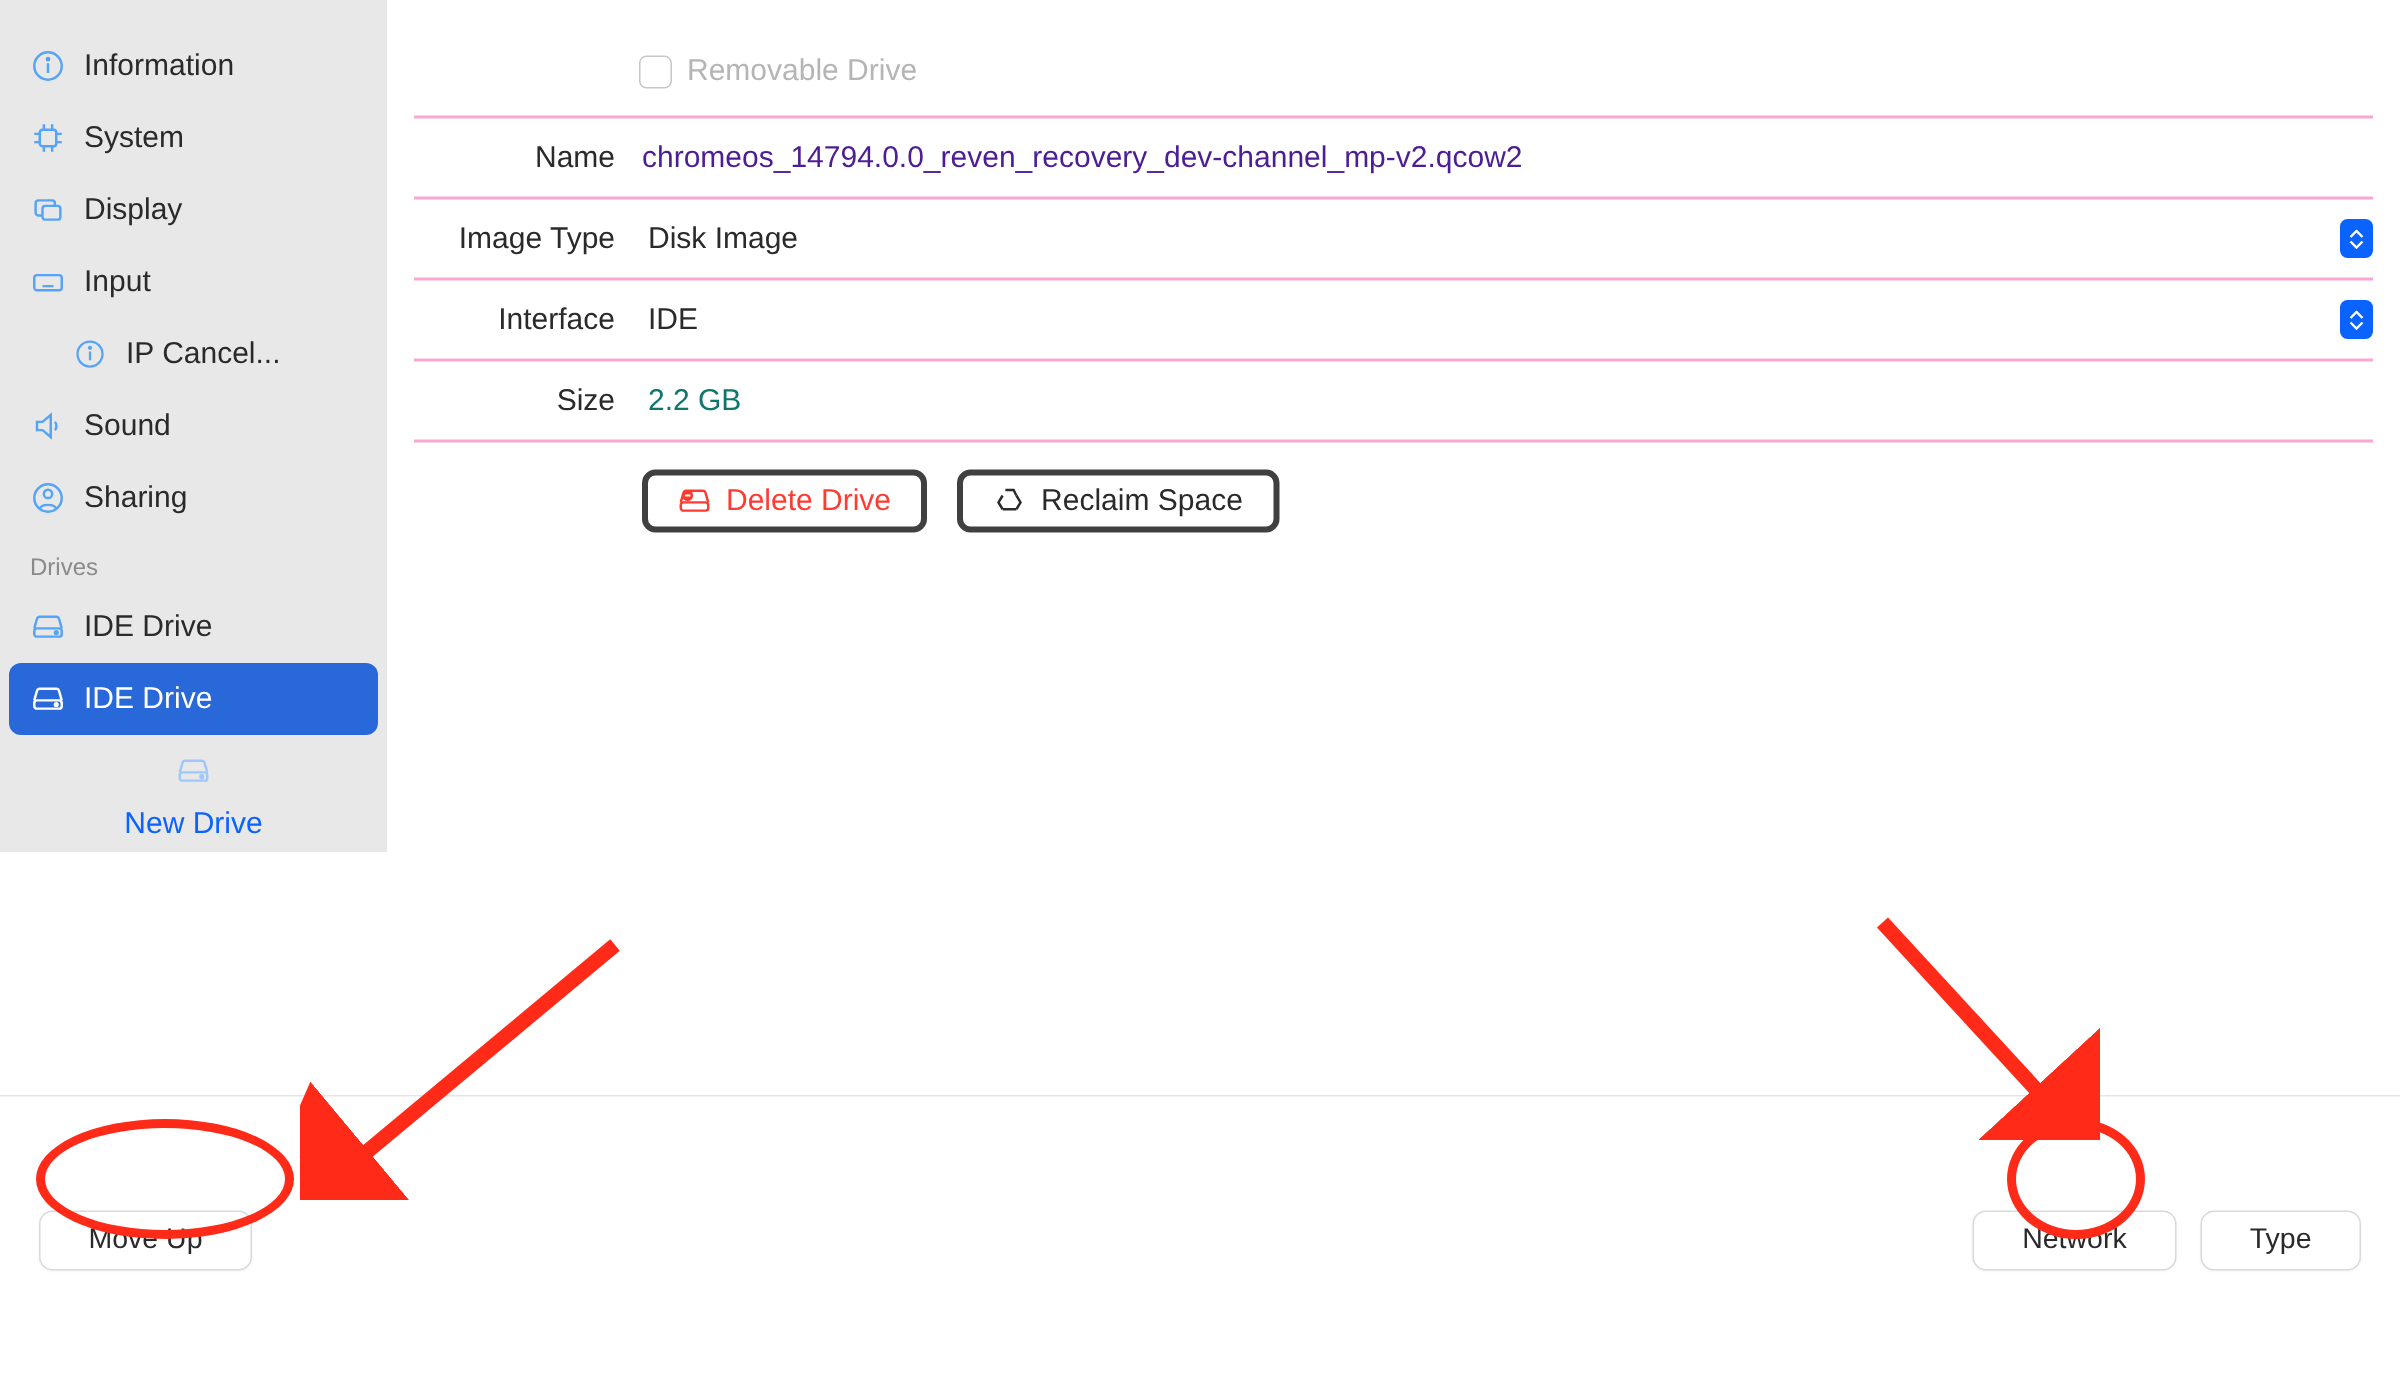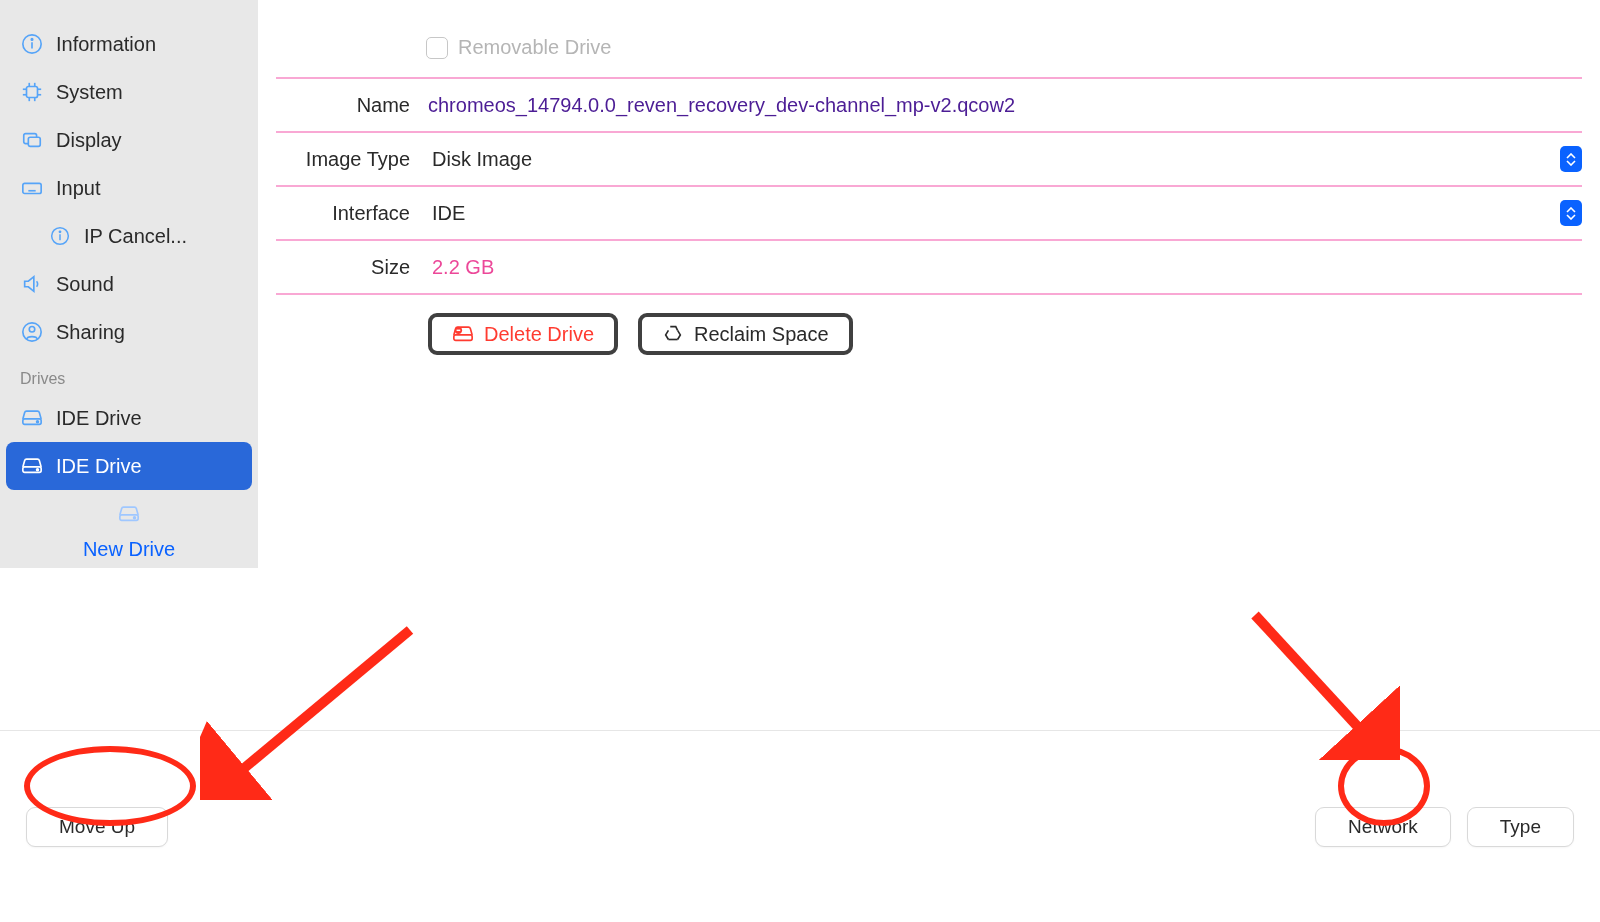--- a/index.html
+++ b/index.html
@@ -74,21 +74,21 @@
     .select-control {
       flex:1; height:38px; display:flex; align-items:center; justify-content:space-between;
       font-size:20px; color:#2a2a2a; padding-left:4px; padding-right:0;
     }
     .select-stepper {
       width:22px; height:26px; background:#0a62ff; border-radius:5px;
       display:flex; flex-direction:column; align-items:center; justify-content:center;
       gap:1px;
     }
     .select-stepper svg { display:block; }
-    .size-value { color:#ec4899; font-size:20px; padding-left:4px;}
+    .size-value { color:#0f766e; font-size:20px; padding-left:4px;}
     .action-buttons-row { display:flex; gap:20px; padding:18px 0 0 152px;}
     .pill-button {
       display:inline-flex; align-items:center; gap:10px;
       height:42px; padding:0 20px; border:4px solid #404040; border-radius:9px;
       background:#fff; font-size:20px; cursor:pointer; color:#2a2a2a;
     }
     .pill-button.danger { color:#ff3b30; }
     .pill-button.danger .icon { color:#ff3b30; }
     .pill-button .icon { width:22px; height:22px; display:flex; align-items:center; justify-content:center;}
     .footer {

